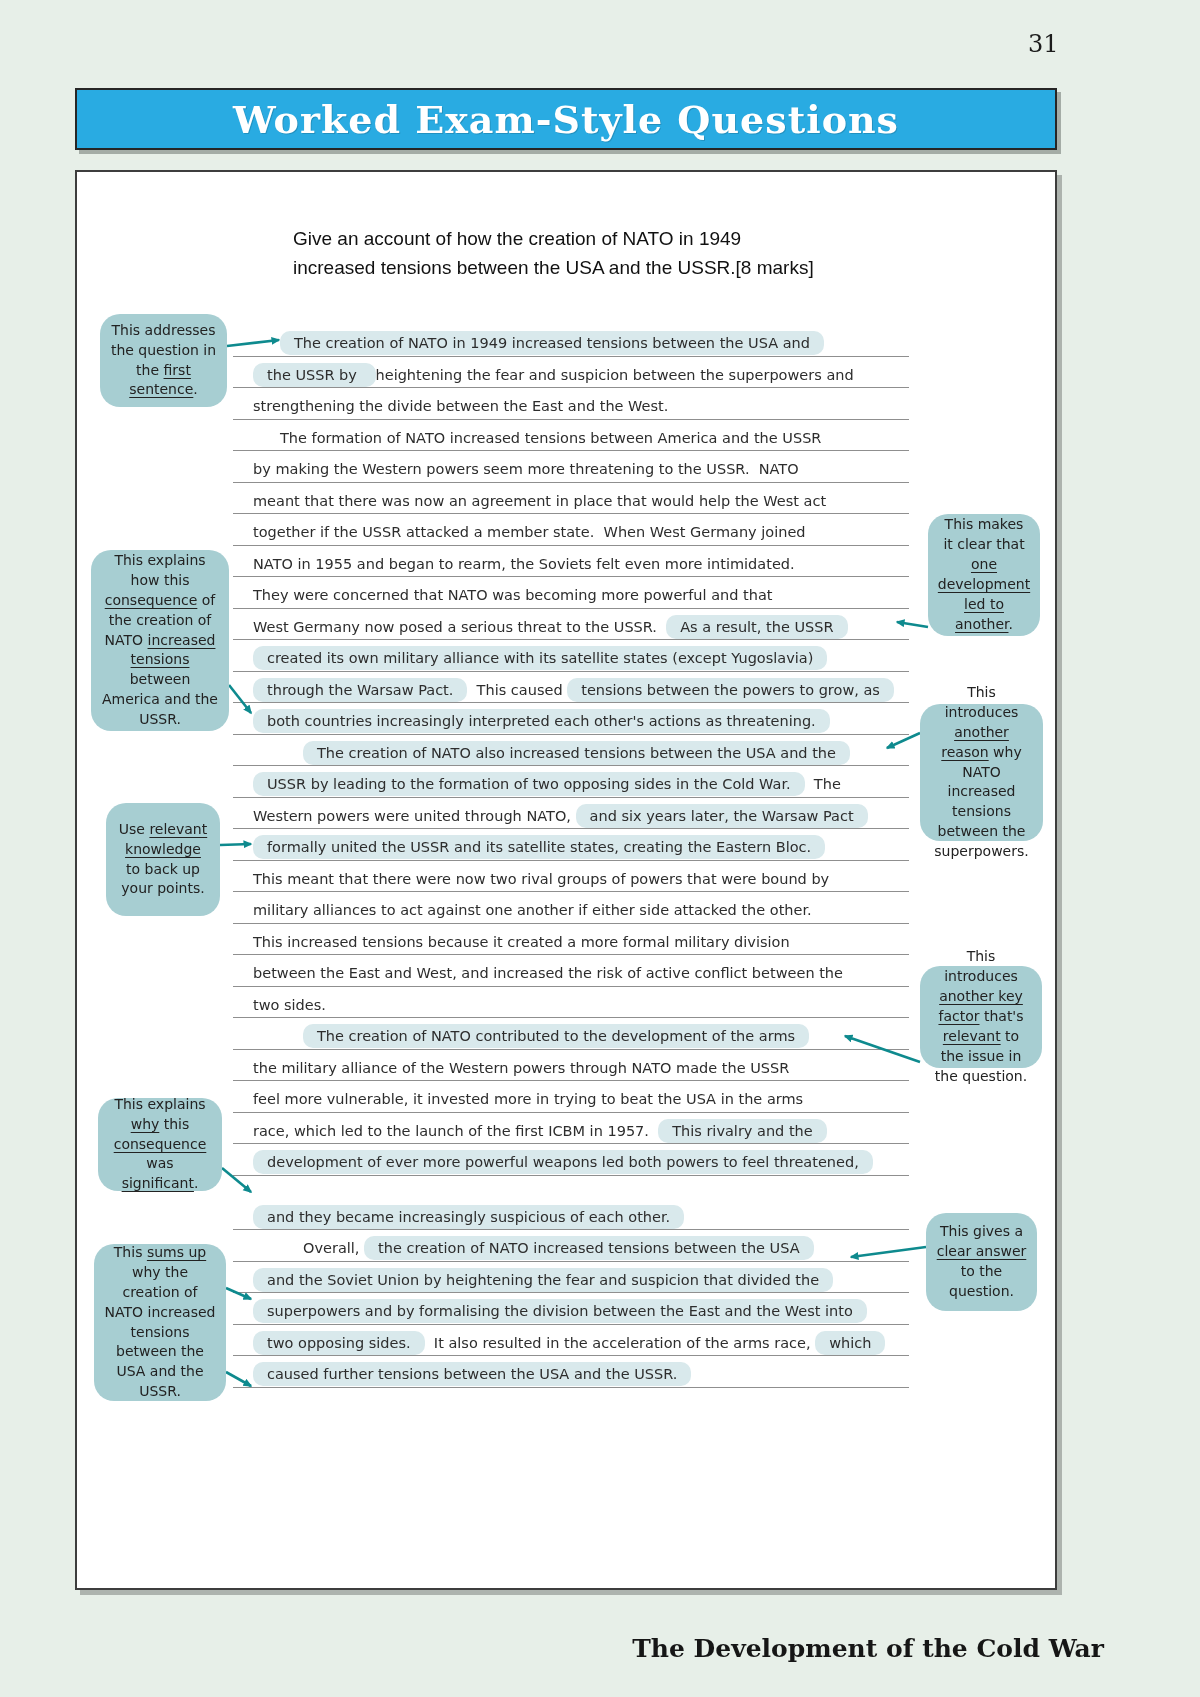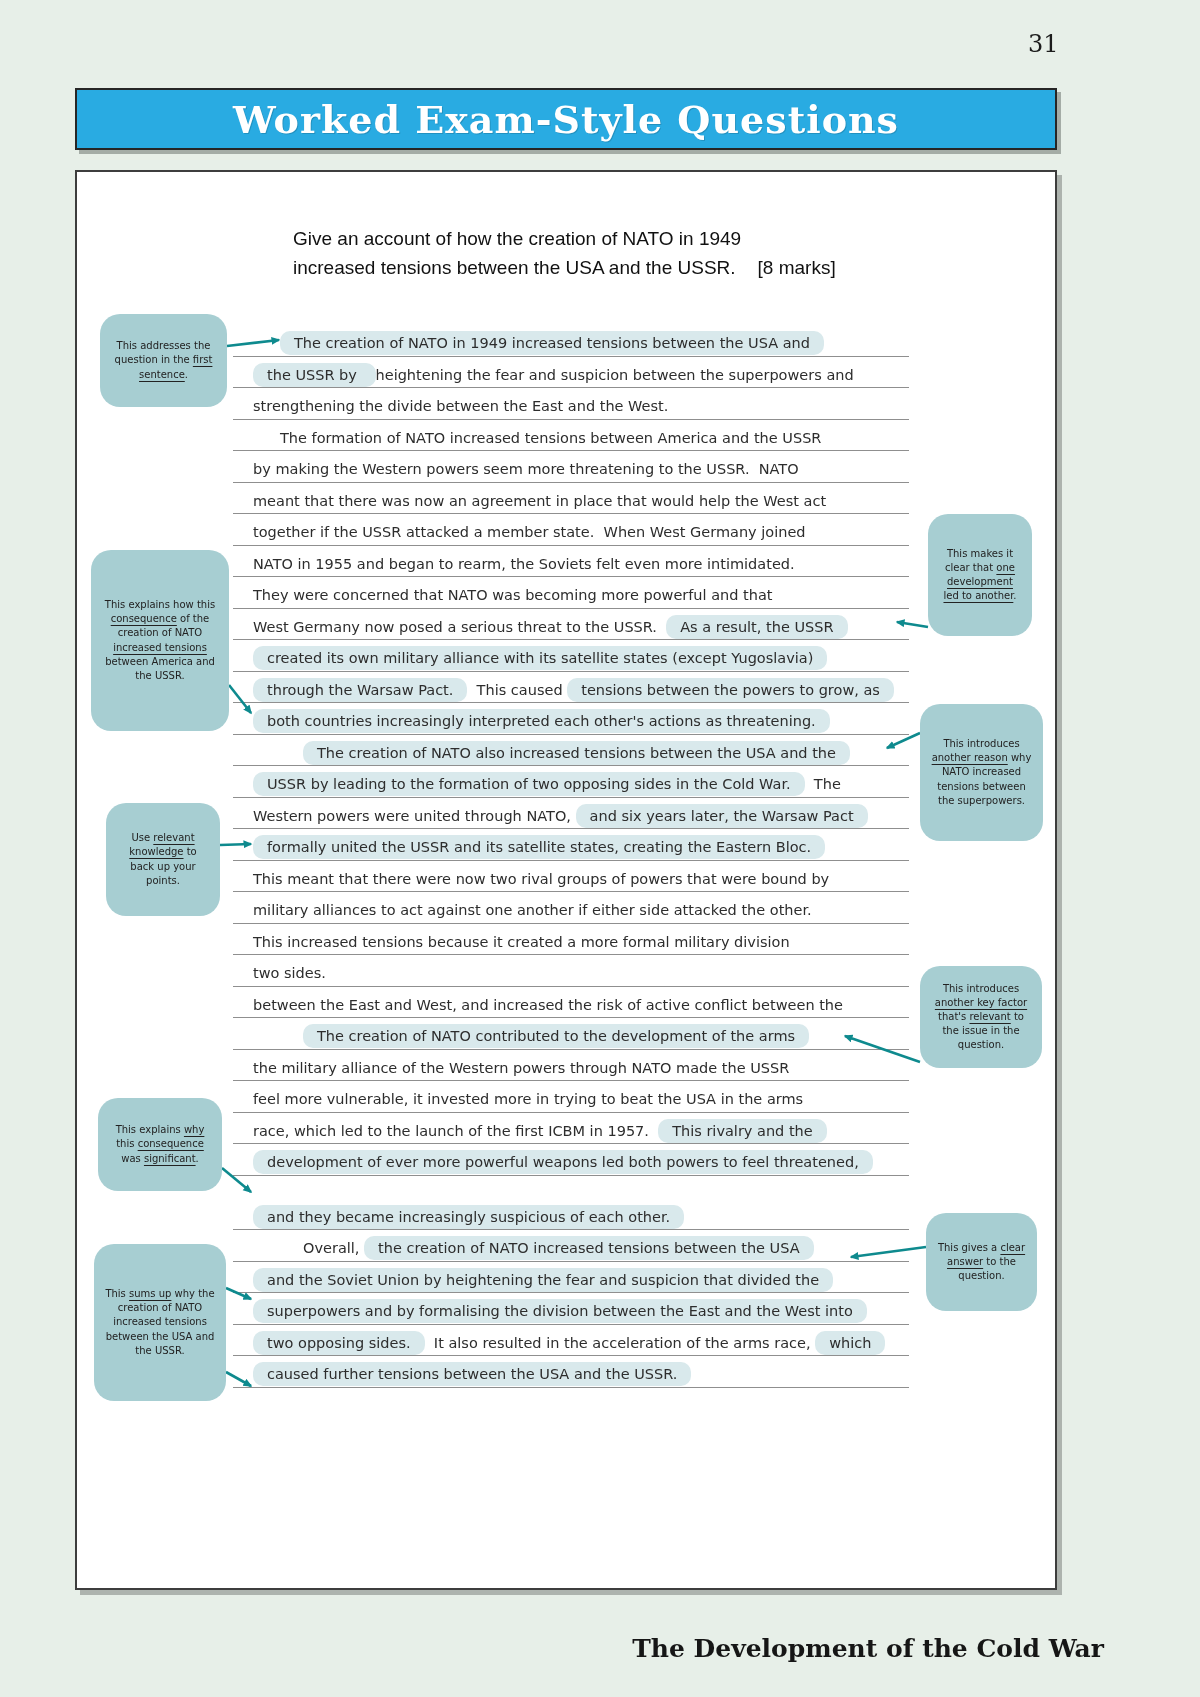--- a/index.html
+++ b/index.html
@@ -29,21 +29,21 @@
   .sheet{
     position:absolute;left:75px;top:170px;width:982px;height:1420px;
     background:#ffffff;border:2px solid #3d3d3d;box-sizing:border-box;
     box-shadow:5px 5px 0 rgba(0,0,0,0.25);
   }
   
   .question{
     position:absolute;left:293px;top:224px;
     font-size:19px;line-height:1.55;color:#111111;
   }
-  .question .marks{margin-left:22px;}
+  .question .marks{}
   
   .answer{
     position:absolute;left:233px;top:328px;width:676px;
     font-family:"DejaVu Sans",sans-serif;font-size:14.5px;color:#2d2d2d;
   }
   .answer-line{
     position:relative;height:31.5px;line-height:31.5px;
     white-space:pre;box-sizing:border-box;
   }
   .answer-line::after{
@@ -55,21 +55,21 @@
     background:var(--hl,#d9e9ec);
     padding:4px 14px;border-radius:10px;
   }
   
   .callout{
     position:absolute;box-sizing:border-box;
     background:var(--callout,#a7ced2);
     border-radius:20px;padding:8px 10px;
     display:flex;align-items:center;justify-content:center;
     text-align:center;
-    font-family:"DejaVu Sans",sans-serif;font-size:10px;line-height:1.42;
+    font-family:"DejaVu Sans",sans-serif;font-size:14px;line-height:1.42;
     color:#222222;
   }
   .callout .u{text-decoration:underline;text-underline-offset:3px;}
   
   #arrows{
     position:absolute;left:0;top:0;width:1200px;height:1697px;
     pointer-events:none;
   }
   
   .footer-title{
@@ -110,22 +110,22 @@
       <div class="answer-line" style="padding-left: 20px;"><span class="hl">created its own military alliance with its satellite states (except Yugoslavia)</span></div>
       <div class="answer-line" style="padding-left: 20px;"><span class="hl">through the Warsaw Pact.</span><span class="plain">  This caused </span><span class="hl">tensions between the powers to grow, as</span></div>
       <div class="answer-line" style="padding-left: 20px;"><span class="hl">both countries increasingly interpreted each other's actions as threatening.</span></div>
       <div class="answer-line" style="padding-left: 70px;"><span class="hl">The creation of NATO also increased tensions between the USA and the</span></div>
       <div class="answer-line" style="padding-left: 20px;"><span class="hl">USSR by leading to the formation of two opposing sides in the Cold War.</span><span class="plain">  The</span></div>
       <div class="answer-line" style="padding-left: 20px;"><span class="plain">Western powers were united through NATO, </span><span class="hl">and six years later, the Warsaw Pact</span></div>
       <div class="answer-line" style="padding-left: 20px;"><span class="hl">formally united the USSR and its satellite states, creating the Eastern Bloc.</span></div>
       <div class="answer-line" style="padding-left: 20px;"><span class="plain">This meant that there were now two rival groups of powers that were bound by</span></div>
       <div class="answer-line" style="padding-left: 20px;"><span class="plain">military alliances to act against one another if either side attacked the other.</span></div>
       <div class="answer-line" style="padding-left: 20px;"><span class="plain">This increased tensions because it created a more formal military division</span></div>
+      <div class="answer-line" style="padding-left: 20px;"><span class="plain">between the East and West, and increased the risk of active conflict between the</span></div>
       <div class="answer-line" style="padding-left: 20px;"><span class="plain">two sides.</span></div>
-      <div class="answer-line" style="padding-left: 20px;"><span class="plain">between the East and West, and increased the risk of active conflict between the</span></div>
       <div class="answer-line" style="padding-left: 70px;"><span class="hl">The creation of NATO contributed to the development of the arms</span></div>
       <div class="answer-line" style="padding-left: 20px;"><span class="plain">the military alliance of the Western powers through NATO made the USSR</span></div>
       <div class="answer-line" style="padding-left: 20px;"><span class="plain">feel more vulnerable, it invested more in trying to beat the USA in the arms</span></div>
       <div class="answer-line" style="padding-left: 20px;"><span class="plain">race, which led to the launch of the first ICBM in 1957.  </span><span class="hl">This rivalry and the</span></div>
       <div class="answer-line" style="padding-left: 20px;"><span class="hl">development of ever more powerful weapons led both powers to feel threatened,</span></div>
       <div class="answer-line" style="padding-left: 20px; margin-top: 23px;"><span class="hl">and they became increasingly suspicious of each other.</span></div>
       <div class="answer-line" style="padding-left: 70px;"><span class="plain">Overall, </span><span class="hl">the creation of NATO increased tensions between the USA</span></div>
       <div class="answer-line" style="padding-left: 20px;"><span class="hl">and the Soviet Union by heightening the fear and suspicion that divided the</span></div>
       <div class="answer-line" style="padding-left: 20px;"><span class="hl">superpowers and by formalising the division between the East and the West into</span></div>
       <div class="answer-line" style="padding-left: 20px;"><span class="hl">two opposing sides.</span><span class="plain">  It also resulted in the acceleration of the arms race, </span><span class="hl">which</span></div>
@@ -160,21 +160,21 @@
     </div>
     <div class="callout" style="left: 106px; top: 803px; width: 114px; height: 113px;">
       <div><span>Use </span><span class="u">relevant knowledge</span><span> to back up your points.</span></div>
     </div>
     <div class="callout" style="left: 98px; top: 1098px; width: 124px; height: 93px;">
       <div><span>This explains </span><span class="u">why</span><span> this </span><span class="u">consequence</span><span> was </span><span class="u">significant</span><span>.</span></div>
     </div>
     <div class="callout" style="left: 94px; top: 1244px; width: 132px; height: 157px;">
       <div><span>This </span><span class="u">sums up</span><span> why the creation of NATO increased tensions between the USA and the USSR.</span></div>
     </div>
-    <div class="callout" style="left: 928px; top: 514px; width: 104px; height: 122px;">
+    <div class="callout" style="left: 928px; top: 514px; width: 112px; height: 122px;">
       <div><span>This makes it clear that </span><span class="u">one development led to another</span><span>.</span></div>
     </div>
     <div class="callout" style="left: 920px; top: 704px; width: 123px; height: 137px;">
       <div><span>This introduces </span><span class="u">another reason</span><span> why NATO increased tensions between the superpowers.</span></div>
     </div>
     <div class="callout" style="left: 920px; top: 966px; width: 122px; height: 102px;">
       <div><span>This introduces </span><span class="u">another key factor</span><span> that's </span><span class="u">relevant</span><span> to the issue in the question.</span></div>
     </div>
     <div class="callout" style="left: 926px; top: 1213px; width: 111px; height: 98px;">
       <div><span>This gives a </span><span class="u">clear answer</span><span> to the question.</span></div>

